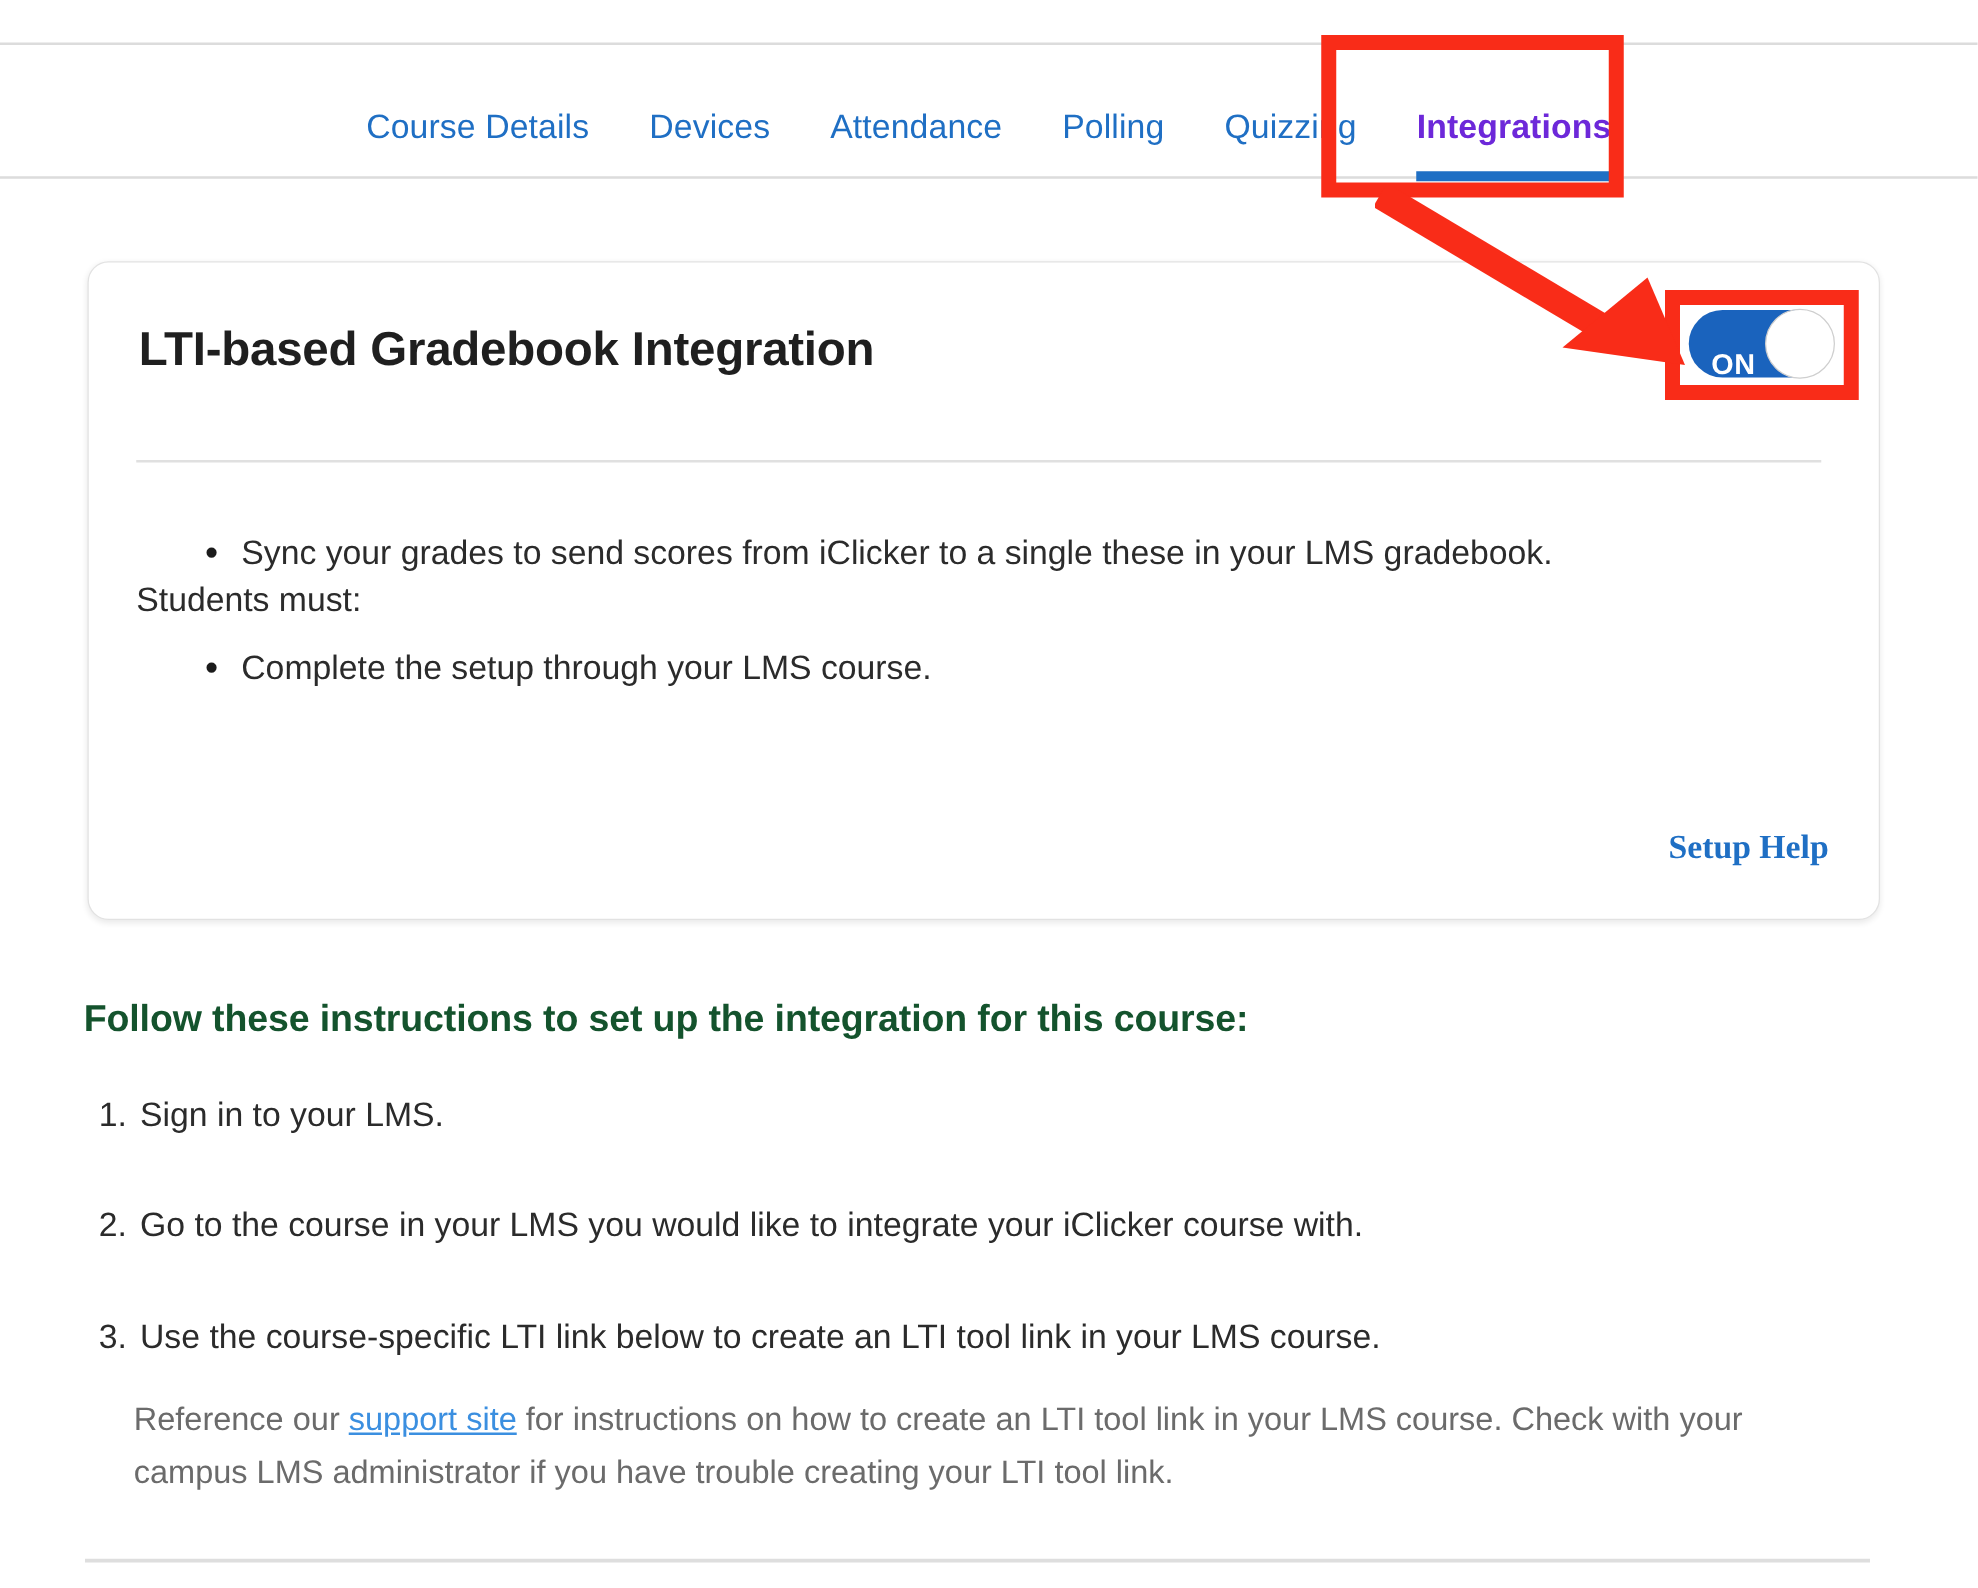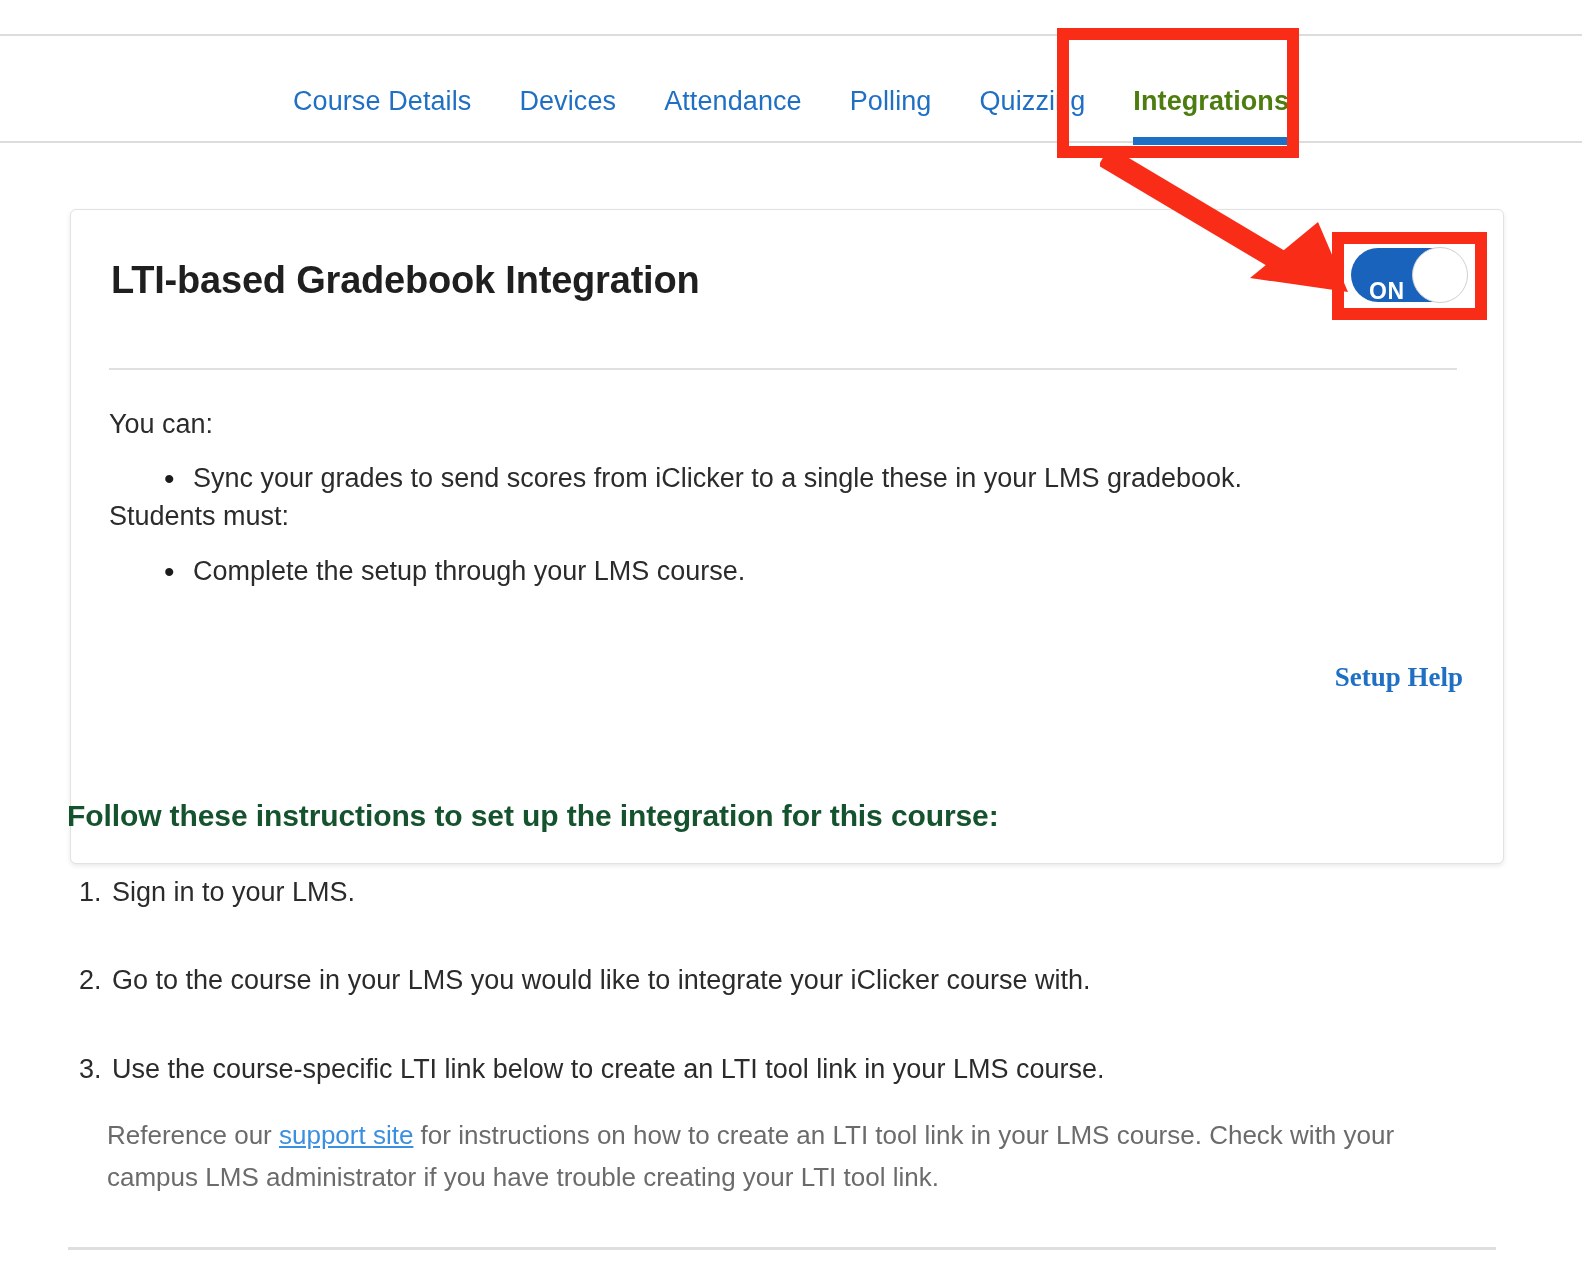--- a/index.html
+++ b/index.html
@@ -44,41 +44,41 @@
     font-size: 27px;
     color: #1f6fc4;
     padding: 44px 0 0 0;
     margin: 0 24px;
     cursor: pointer;
     white-space: nowrap;
     letter-spacing: .1px;
   }
   .tab.active {
     font-weight: bold;
-    color: #4d7c0f;
+    color: #6d28d9;
   }
   .tab.active .tab-underline {
     position: absolute;
     left: 0;
     right: 0;
     bottom: -28px;
     height: 8px;
     background: #1f6fc4;
   }
 
   
   .card {
     position: absolute;
     left: 70px;
     top: 209px;
     width: 1434px;
-    height: 655px;
+    height: 527px;
     background: #ffffff;
     border: 1px solid #e2e2e2;
-    border-radius: 6px;
+    border-radius: 17px;
     box-shadow: 0 2px 5px rgba(0,0,0,.09);
     box-sizing: border-box;
   }
   .card-title {
     position: absolute;
     left: 40px;
     top: 49px;
     font-size: 38px;
     font-weight: bold;
     color: #1f1f1f;
@@ -301,21 +301,20 @@
 
   <div class="toggle-wrap">
     <div class="toggle-track"></div>
     <div class="toggle-label">ON</div>
     <div class="toggle-knob"></div>
   </div>
 
   <div class="card-divider"></div>
 
   <div class="card-body">
-    <p class="lead">You can:</p>
     <ul class="bullets">
       <li>Sync your grades to send scores from iClicker to a single these in your LMS gradebook.</li>
     </ul>
 
     <p class="lead second">Students must:</p>
     <ul class="bullets">
       <li>Complete the setup through your LMS course.</li>
     </ul>
   </div>
 

